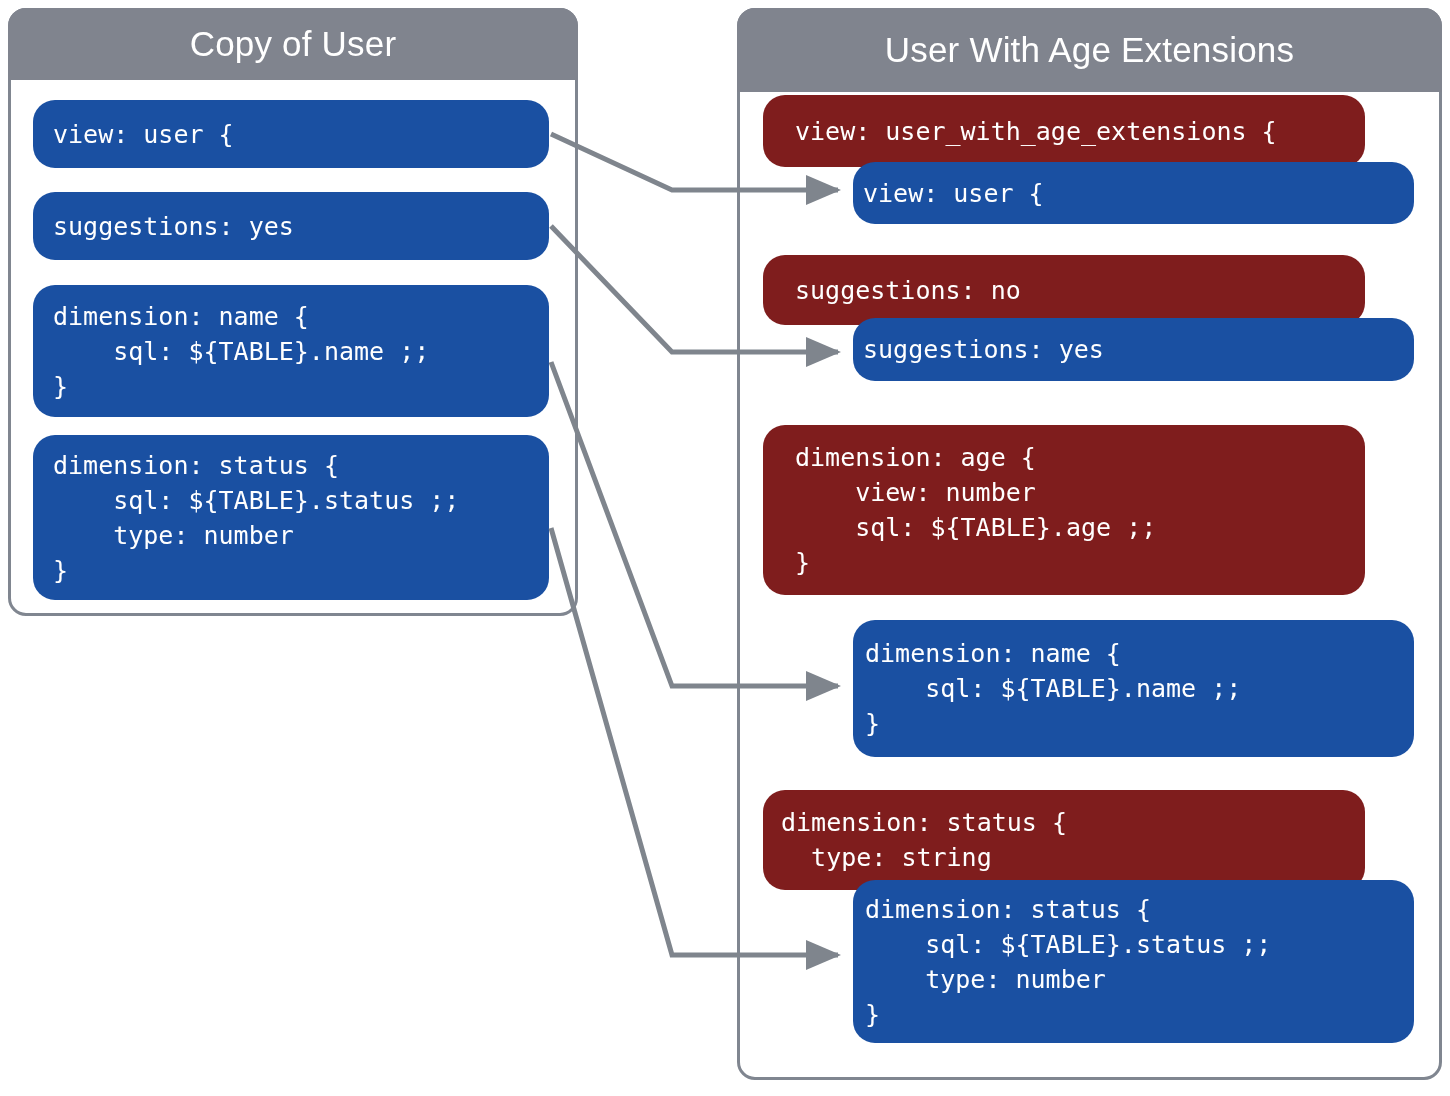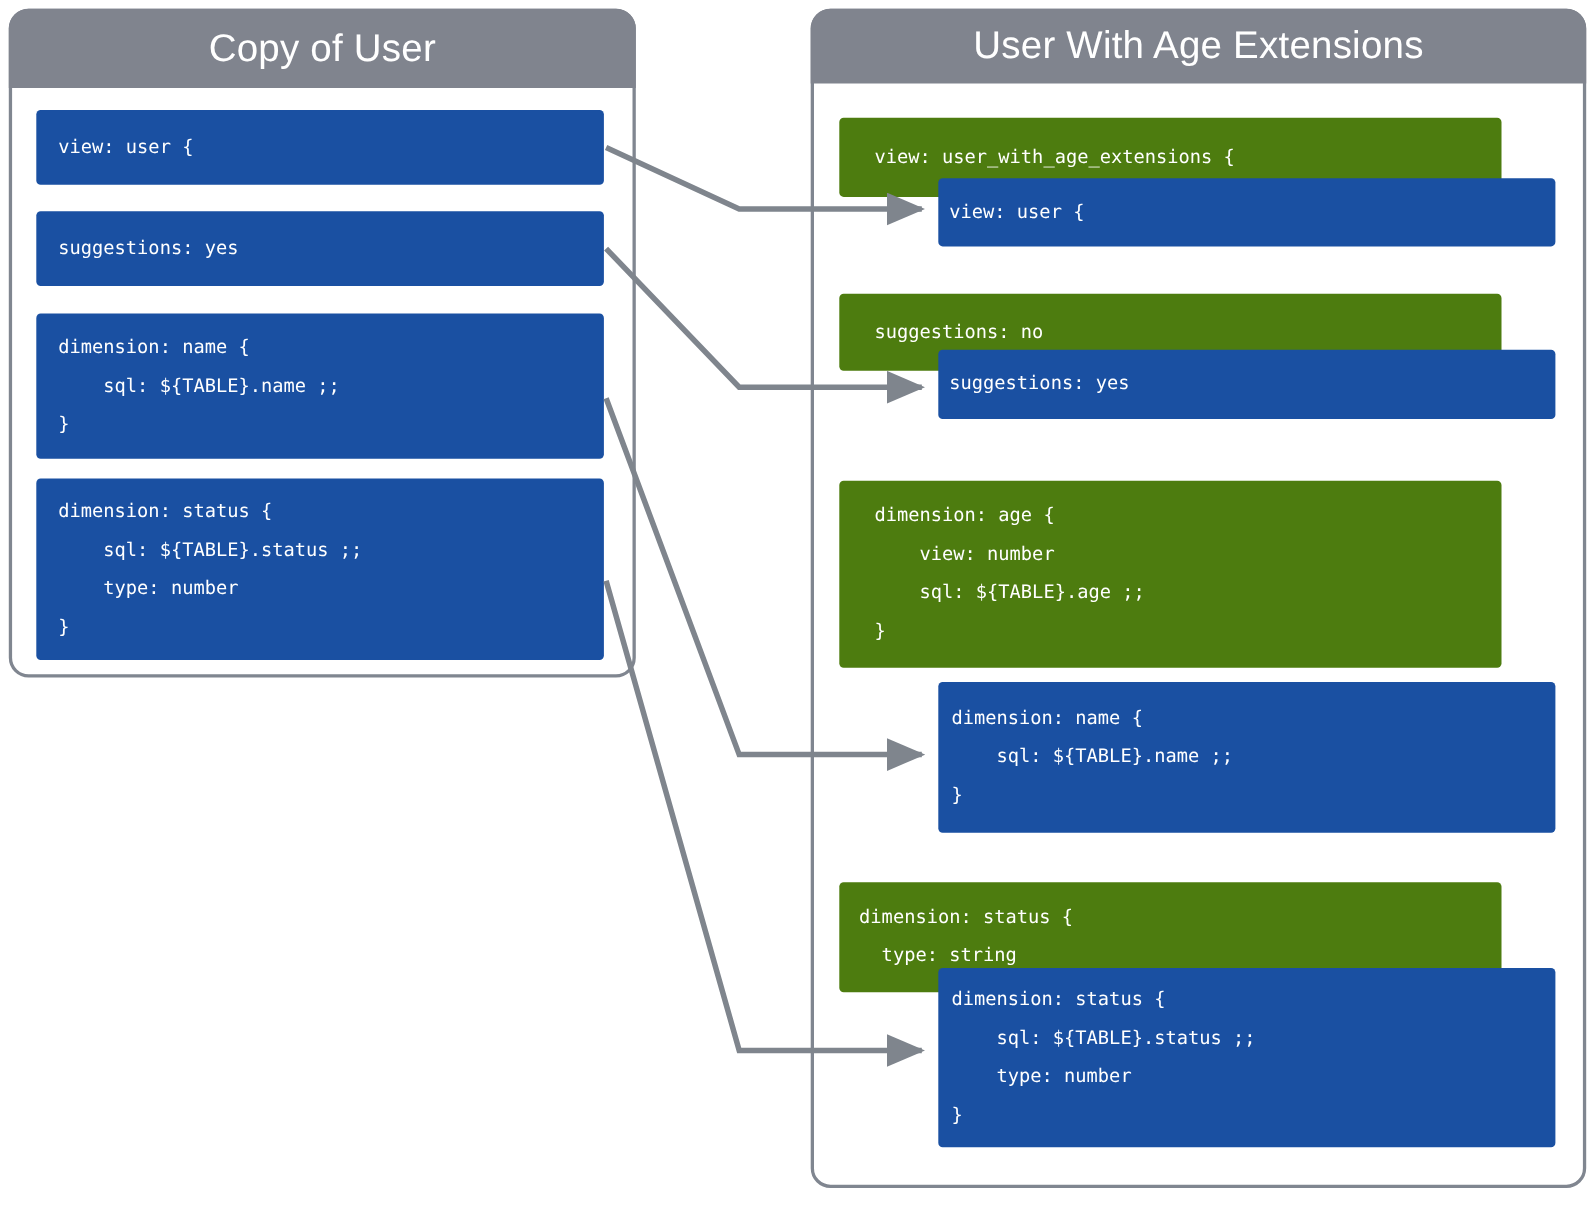--- a/index.html
+++ b/index.html
@@ -43,37 +43,37 @@
     justify-content: center;
     font-size: 35px;
     letter-spacing: 0.2px;
     box-sizing: border-box;
   }
 
   #panel-left  { left: 8px;   top: 8px;  width: 570px;  height: 608px; }
   #panel-left  .panel-header { width: 570px; height: 72px; }
 
   #panel-right { left: 737px; top: 8px;  width: 705px;  height: 1072px; }
-  #panel-right .panel-header { width: 705px; height: 68px; }
+  #panel-right .panel-header { width: 705px; height: 84px; }
 
   
   .code {
     position: absolute;
-    border-radius: 4px;
+    border-radius: 22px;
     color: #ffffff;
     font-family: "DejaVu Sans Mono", monospace;
-    font-size: 17px;
+    font-size: 25px;
     line-height: 35px;
     white-space: pre;
     box-sizing: border-box;
     display: flex;
     align-items: center;
   }
   .code.dark  { background: #1a50a2; }
-  .code.light { background: #4d7c0f; margin-top: 12px; }
+  .code.light { background: #7f1d1d; }
   .code .code-text { display: block; }
 
   
   #l-view        { left: 33px;  top: 100px; width: 516px; height: 68px;  padding: 0 0 0 20px; }
   #l-suggestions { left: 33px;  top: 192px; width: 516px; height: 68px;  padding: 0 0 0 20px; }
   #l-name        { left: 33px;  top: 285px; width: 516px; height: 132px; padding: 0 0 0 20px; }
   #l-status      { left: 33px;  top: 435px; width: 516px; height: 165px; padding: 0 0 0 20px; }
 
   
   #r-view-outer  { left: 763px; top: 95px;  width: 602px; height: 72px;  padding: 0 0 0 32px; }

